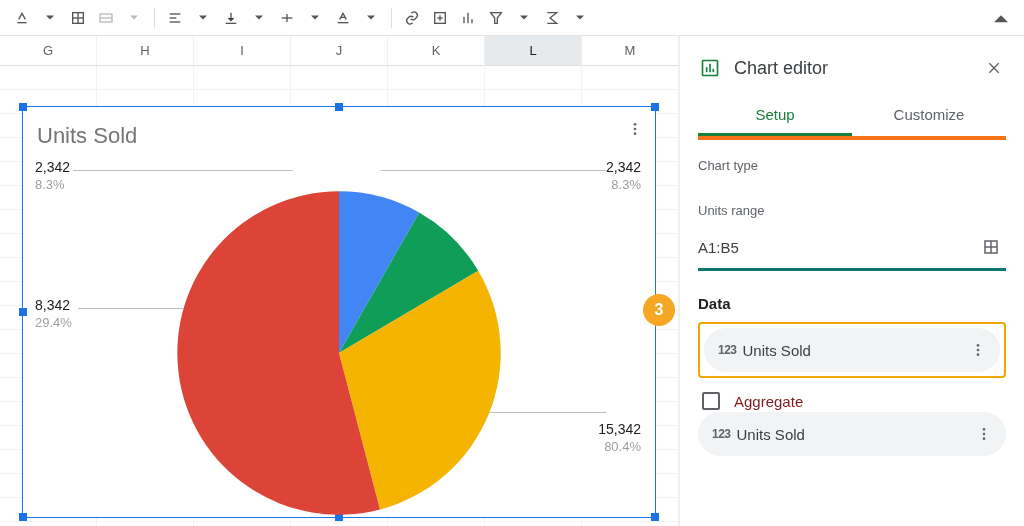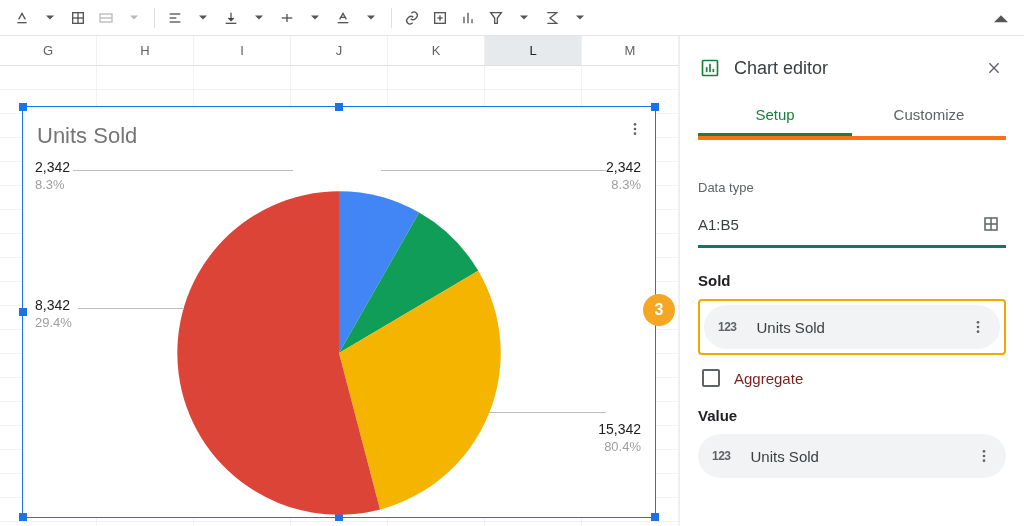--- a/index.html
+++ b/index.html
@@ -147,21 +147,21 @@
 
   .section-title {
     font-size:15px; font-weight:bold; color:#202124; margin:20px 0 10px;
   }
 
   .chip {
     display:flex; align-items:center;
     background:#f1f3f4; border-radius:24px;
     height:44px; padding:0 10px 0 14px;
   }
-  .chip .chip-icon { color:#5f6368; font-size:12px; font-weight:bold; margin-right:20px; letter-spacing:-0.5px; }
+  .chip .chip-icon { color:#5f6368; font-size:12px; font-weight:bold; margin-right:6px; letter-spacing:-0.5px; }
   .chip .chip-label { flex:1; font-size:15px; color:#3c4043; }
   .chip .chip-menu { width:24px;height:24px;display:flex;align-items:center;justify-content:center;color:#5f6368;cursor:pointer; }
 
   .highlight-box {
     border:2px solid #f2a600; border-radius:4px;
     padding:4px; margin-bottom:6px;
   }
 
   .aggregate-row {
     display:flex; align-items:center; margin: 14px 0 2px 4px;
@@ -596,58 +596,58 @@
           </svg>
       </div>
     </div>
 
     <div class="sb-tabs">
       <div class="tab active">Setup</div>
       <div class="tab">Customize</div>
     </div>
 
     <div class="sb-section">
+      <span class="sec-label">Chart type</span>
     </div>
 
     <div class="sb-section">
-      <span class="sec-label">Data type</span>
+      <span class="sec-label">Units range</span>
       <div class="data-range-row">
         <span class="dr-val">A1:B5</span>
         <span class="dr-btn">
           <svg width="18" height="18" viewBox="0 0 24 24" stroke="currentColor" stroke-width="2" fill="none">
               <rect x="4" y="4" width="16" height="16"></rect>
               <line x1="4" y1="12" x2="20" y2="12"></line>
               <line x1="12" y1="4" x2="12" y2="20"></line>
             </svg>
         </span>
       </div>
     </div>
 
-    <div class="section-title">Sold</div>
+    <div class="section-title">Data</div>
 
     <div class="highlight-box">
       <div class="chip">
         <span class="chip-icon">123</span>
         <span class="chip-label">Units Sold</span>
         <span class="chip-menu">
           <svg width="16" height="16" viewBox="0 0 24 24" fill="currentColor">
               <circle cx="12" cy="5" r="2"></circle>
               <circle cx="12" cy="12" r="2"></circle>
               <circle cx="12" cy="19" r="2"></circle>
             </svg>
         </span>
       </div>
     </div>
 
     <div class="aggregate-row">
       <div class="chk"></div>
       <span class="ag-label">Aggregate</span>
     </div>
 
-    <div class="section-title">Value</div>
     <div class="chip">
       <span class="chip-icon">123</span>
       <span class="chip-label">Units Sold</span>
       <span class="chip-menu">
         <svg width="16" height="16" viewBox="0 0 24 24" fill="currentColor">
             <circle cx="12" cy="5" r="2"></circle>
             <circle cx="12" cy="12" r="2"></circle>
             <circle cx="12" cy="19" r="2"></circle>
           </svg>
       </span>

